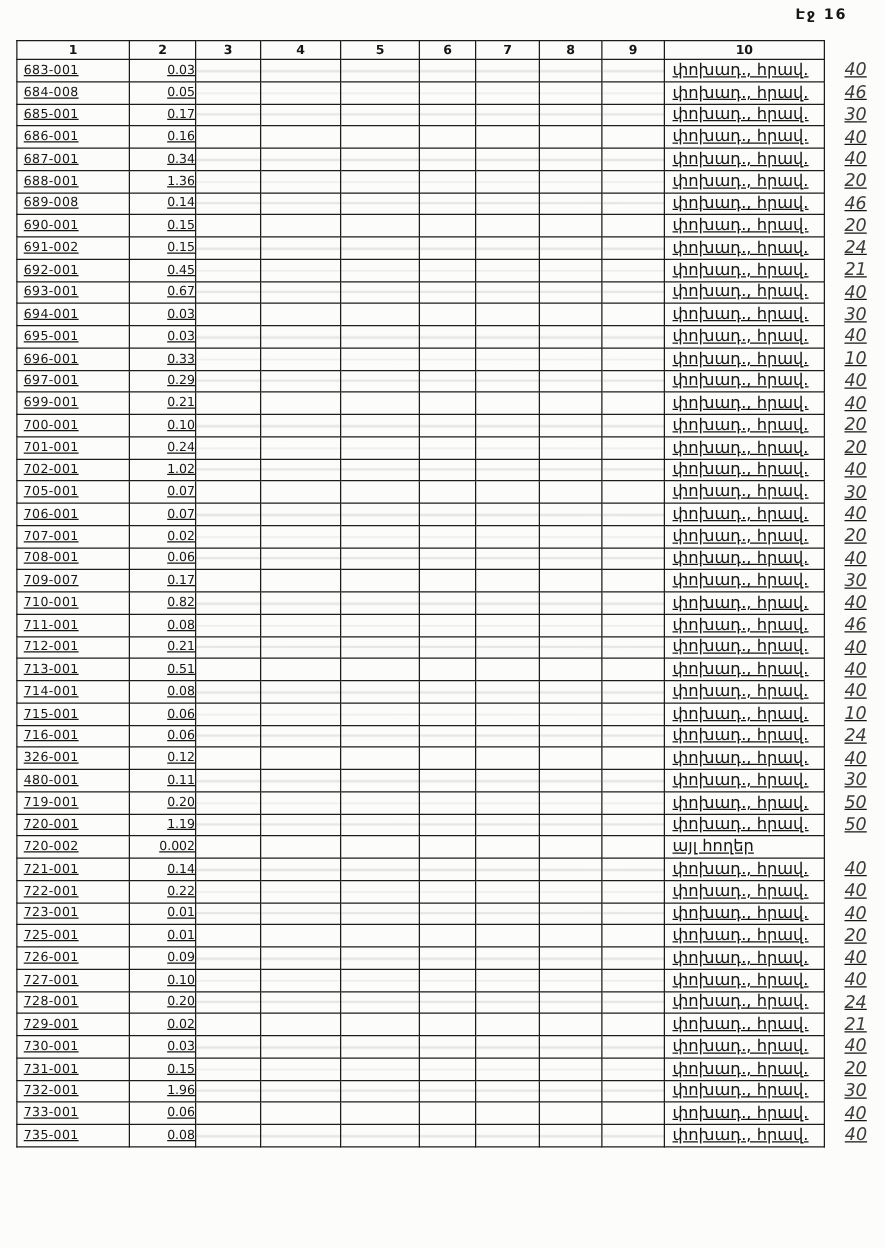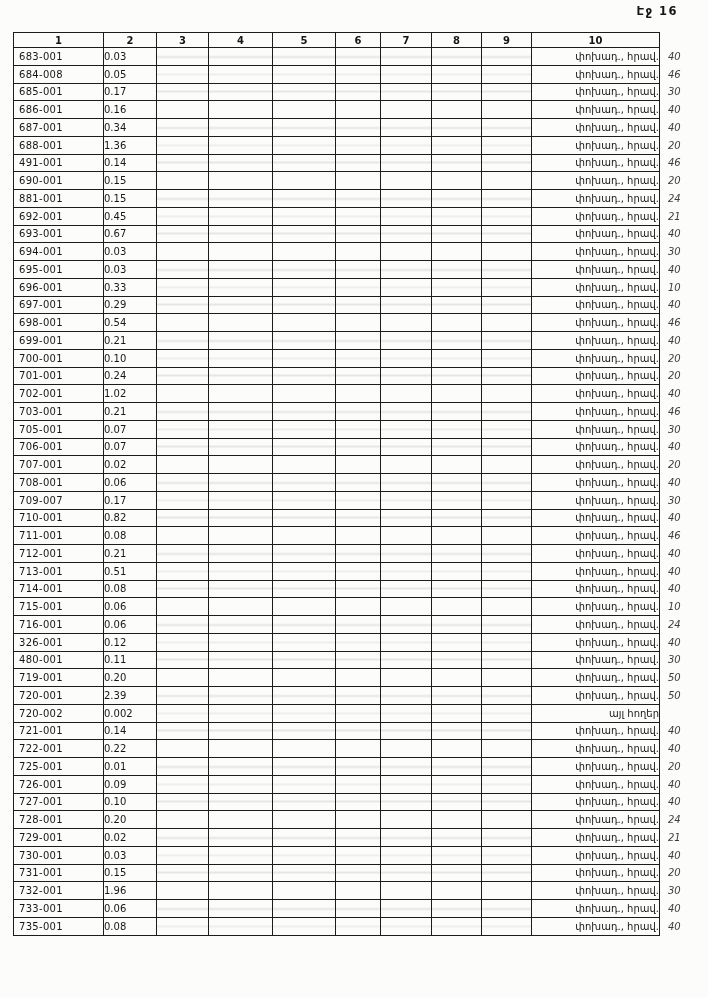--- a/index.html
+++ b/index.html
@@ -36,32 +36,32 @@
     overflow: hidden;
     white-space: nowrap;
     vertical-align: middle;
   }
   thead th {
     height: 14px;
     font-size: 10px;
     font-weight: bold;
     text-align: center;
   }
-  tbody tr { height: 17.75px; }
+  tbody tr { height: 17.75px; text-decoration: underline; }
   td { font-size: 10px; }
   td.c1 { text-align: left; padding-left: 5px; letter-spacing: 0.3px; }
-  td.c2 { text-align: left; }
-  td.c10 { text-align: right; padding-left: 6px; font-size: 10px; }
+  td.c2 { text-align: right; }
+  td.c10 { text-align: left; padding-left: 6px; font-size: 13px; }
   .margin-cell {
     border: none !important;
     background: transparent;
-    font-size: 10px;
+    font-size: 14px;
     font-style: italic;
     color: #3d3d3d;
-    text-align: left;
+    text-align: center;
     padding-left: 8px;
   }
   
   tbody tr:nth-child(2n+1) td.mid {
     background-image: linear-gradient(
       to bottom,
       transparent 42%,
       rgba(35,35,35,0.10) 46%,
       rgba(35,35,35,0.10) 54%,
       transparent 58%
@@ -186,21 +186,21 @@
           <td class="c4 mid"></td>
           <td class="c5 mid"></td>
           <td class="c6 mid"></td>
           <td class="c7 mid"></td>
           <td class="c8 mid"></td>
           <td class="c9 mid"></td>
           <td class="c10">փոխադ., հրավ.</td>
           <td class="margin-cell">20</td>
         </tr>
         <tr>
-          <td class="c1">491-001</td>
+          <td class="c1">689-008</td>
           <td class="c2">0.14</td>
           <td class="c3 mid"></td>
           <td class="c4 mid"></td>
           <td class="c5 mid"></td>
           <td class="c6 mid"></td>
           <td class="c7 mid"></td>
           <td class="c8 mid"></td>
           <td class="c9 mid"></td>
           <td class="c10">փոխադ., հրավ.</td>
           <td class="margin-cell">46</td>
@@ -212,21 +212,21 @@
           <td class="c4 mid"></td>
           <td class="c5 mid"></td>
           <td class="c6 mid"></td>
           <td class="c7 mid"></td>
           <td class="c8 mid"></td>
           <td class="c9 mid"></td>
           <td class="c10">փոխադ., հրավ.</td>
           <td class="margin-cell">20</td>
         </tr>
         <tr>
-          <td class="c1">881-001</td>
+          <td class="c1">691-002</td>
           <td class="c2">0.15</td>
           <td class="c3 mid"></td>
           <td class="c4 mid"></td>
           <td class="c5 mid"></td>
           <td class="c6 mid"></td>
           <td class="c7 mid"></td>
           <td class="c8 mid"></td>
           <td class="c9 mid"></td>
           <td class="c10">փոխադ., հրավ.</td>
           <td class="margin-cell">24</td>
@@ -303,33 +303,20 @@
           <td class="c4 mid"></td>
           <td class="c5 mid"></td>
           <td class="c6 mid"></td>
           <td class="c7 mid"></td>
           <td class="c8 mid"></td>
           <td class="c9 mid"></td>
           <td class="c10">փոխադ., հրավ.</td>
           <td class="margin-cell">40</td>
         </tr>
         <tr>
-          <td class="c1">698-001</td>
-          <td class="c2">0.54</td>
-          <td class="c3 mid"></td>
-          <td class="c4 mid"></td>
-          <td class="c5 mid"></td>
-          <td class="c6 mid"></td>
-          <td class="c7 mid"></td>
-          <td class="c8 mid"></td>
-          <td class="c9 mid"></td>
-          <td class="c10">փոխադ., հրավ.</td>
-          <td class="margin-cell">46</td>
-        </tr>
-        <tr>
           <td class="c1">699-001</td>
           <td class="c2">0.21</td>
           <td class="c3 mid"></td>
           <td class="c4 mid"></td>
           <td class="c5 mid"></td>
           <td class="c6 mid"></td>
           <td class="c7 mid"></td>
           <td class="c8 mid"></td>
           <td class="c9 mid"></td>
           <td class="c10">փոխադ., հրավ.</td>
@@ -368,33 +355,20 @@
           <td class="c4 mid"></td>
           <td class="c5 mid"></td>
           <td class="c6 mid"></td>
           <td class="c7 mid"></td>
           <td class="c8 mid"></td>
           <td class="c9 mid"></td>
           <td class="c10">փոխադ., հրավ.</td>
           <td class="margin-cell">40</td>
         </tr>
         <tr>
-          <td class="c1">703-001</td>
-          <td class="c2">0.21</td>
-          <td class="c3 mid"></td>
-          <td class="c4 mid"></td>
-          <td class="c5 mid"></td>
-          <td class="c6 mid"></td>
-          <td class="c7 mid"></td>
-          <td class="c8 mid"></td>
-          <td class="c9 mid"></td>
-          <td class="c10">փոխադ., հրավ.</td>
-          <td class="margin-cell">46</td>
-        </tr>
-        <tr>
           <td class="c1">705-001</td>
           <td class="c2">0.07</td>
           <td class="c3 mid"></td>
           <td class="c4 mid"></td>
           <td class="c5 mid"></td>
           <td class="c6 mid"></td>
           <td class="c7 mid"></td>
           <td class="c8 mid"></td>
           <td class="c9 mid"></td>
           <td class="c10">փոխադ., հրավ.</td>
@@ -577,21 +551,21 @@
           <td class="c5 mid"></td>
           <td class="c6 mid"></td>
           <td class="c7 mid"></td>
           <td class="c8 mid"></td>
           <td class="c9 mid"></td>
           <td class="c10">փոխադ., հրավ.</td>
           <td class="margin-cell">50</td>
         </tr>
         <tr>
           <td class="c1">720-001</td>
-          <td class="c2">2.39</td>
+          <td class="c2">1.19</td>
           <td class="c3 mid"></td>
           <td class="c4 mid"></td>
           <td class="c5 mid"></td>
           <td class="c6 mid"></td>
           <td class="c7 mid"></td>
           <td class="c8 mid"></td>
           <td class="c9 mid"></td>
           <td class="c10">փոխադ., հրավ.</td>
           <td class="margin-cell">50</td>
         </tr>
@@ -617,20 +591,33 @@
           <td class="c6 mid"></td>
           <td class="c7 mid"></td>
           <td class="c8 mid"></td>
           <td class="c9 mid"></td>
           <td class="c10">փոխադ., հրավ.</td>
           <td class="margin-cell">40</td>
         </tr>
         <tr>
           <td class="c1">722-001</td>
           <td class="c2">0.22</td>
+          <td class="c3 mid"></td>
+          <td class="c4 mid"></td>
+          <td class="c5 mid"></td>
+          <td class="c6 mid"></td>
+          <td class="c7 mid"></td>
+          <td class="c8 mid"></td>
+          <td class="c9 mid"></td>
+          <td class="c10">փոխադ., հրավ.</td>
+          <td class="margin-cell">40</td>
+        </tr>
+        <tr>
+          <td class="c1">723-001</td>
+          <td class="c2">0.01</td>
           <td class="c3 mid"></td>
           <td class="c4 mid"></td>
           <td class="c5 mid"></td>
           <td class="c6 mid"></td>
           <td class="c7 mid"></td>
           <td class="c8 mid"></td>
           <td class="c9 mid"></td>
           <td class="c10">փոխադ., հրավ.</td>
           <td class="margin-cell">40</td>
         </tr>

